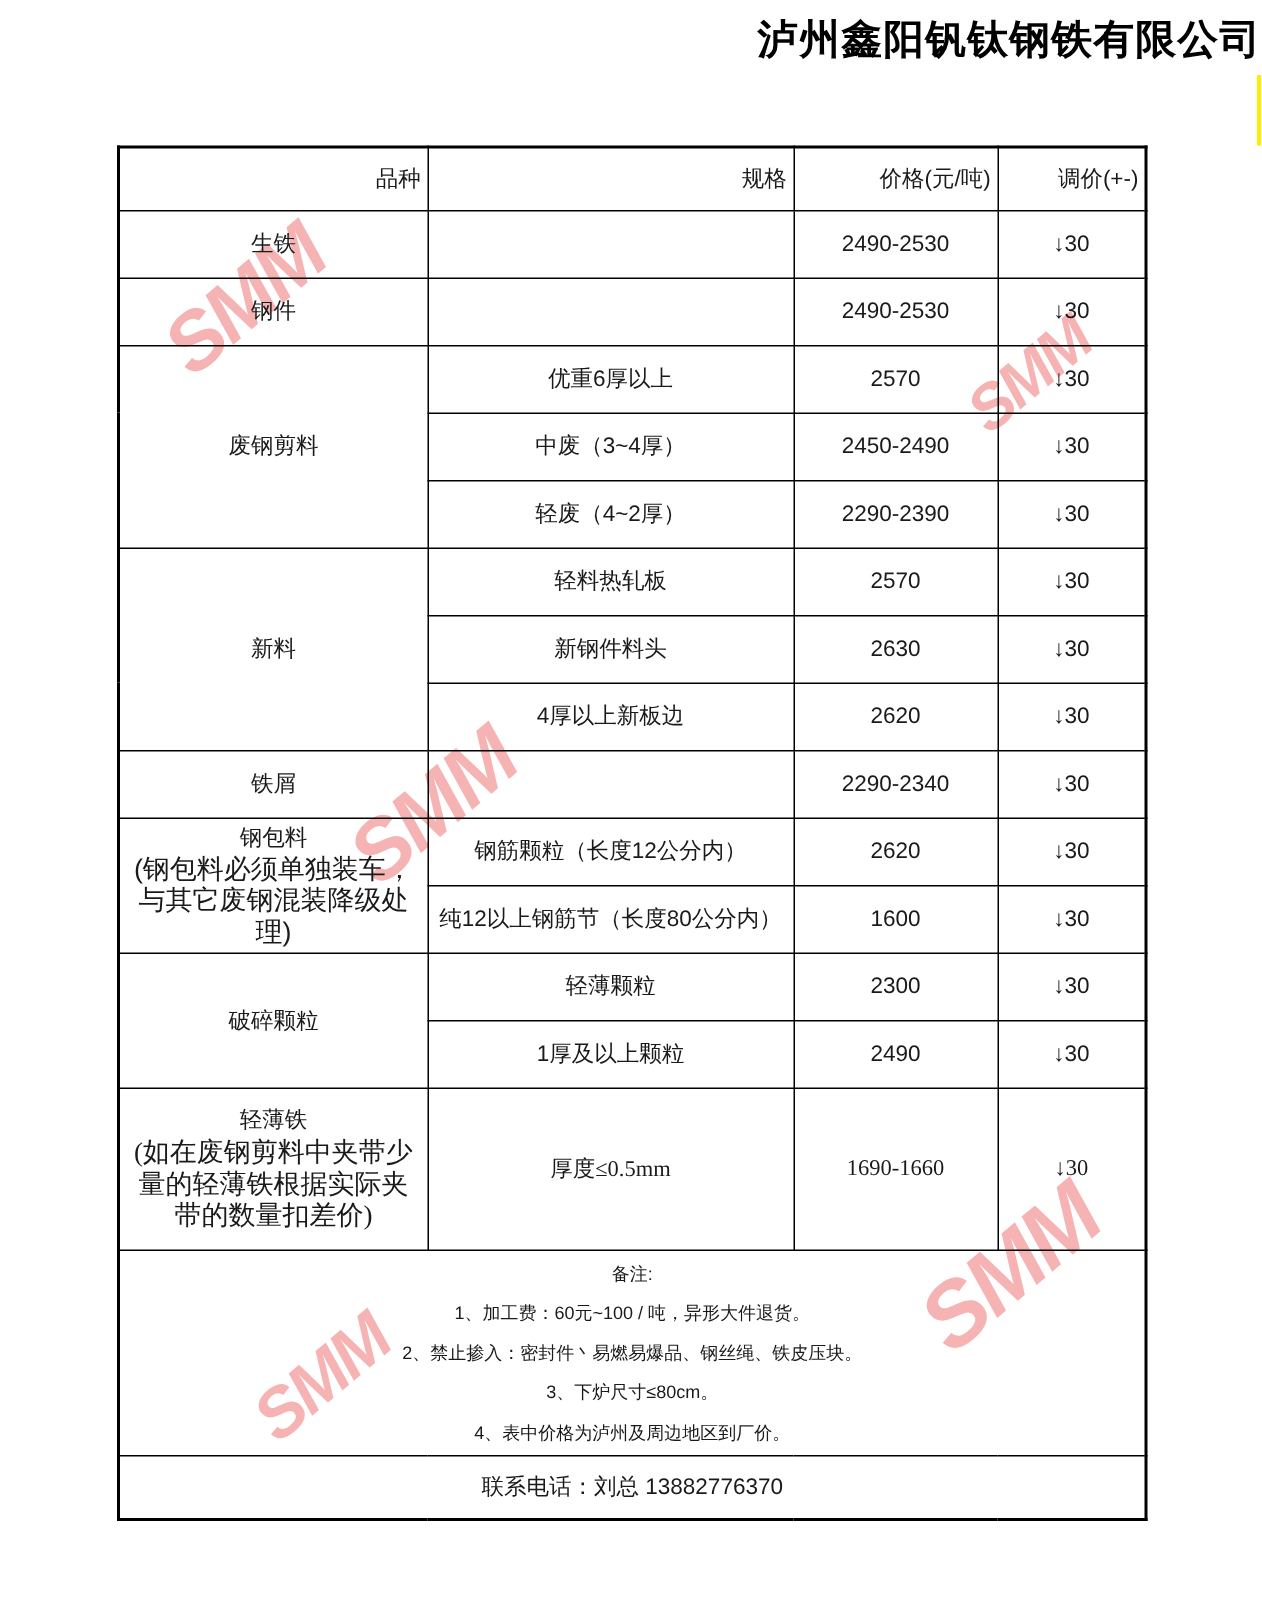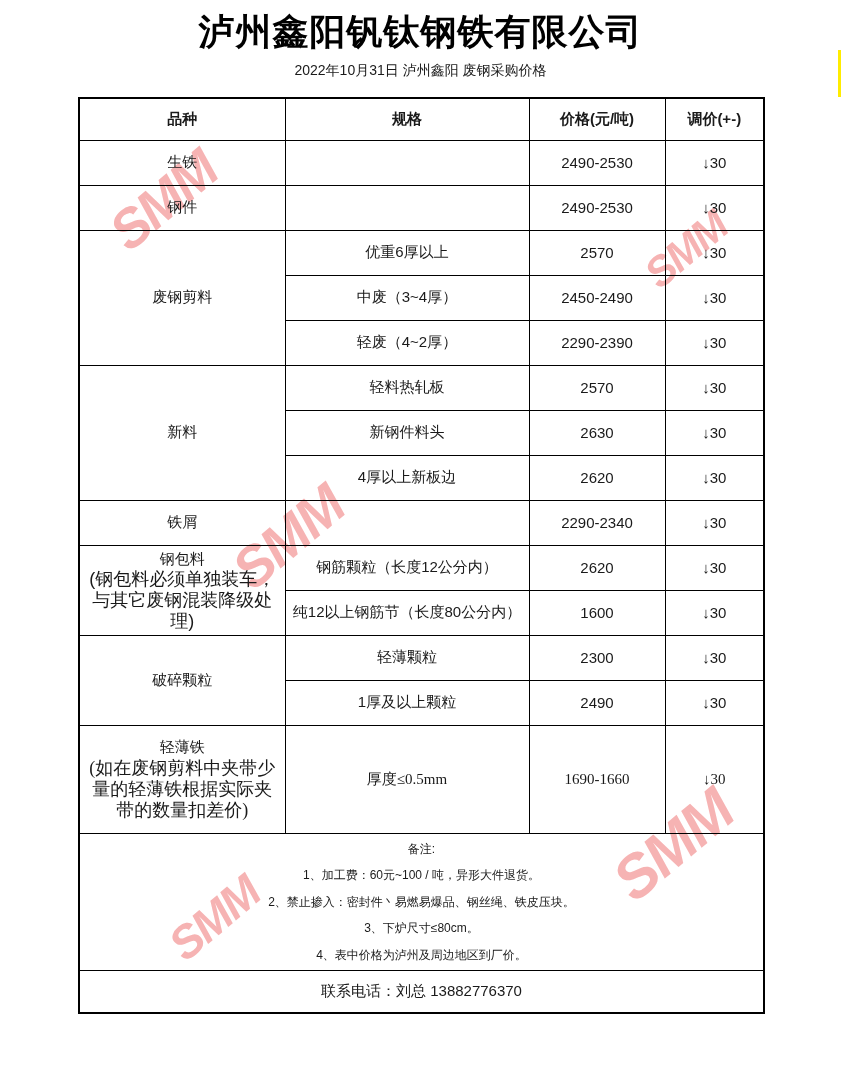--- a/index.html
+++ b/index.html
@@ -27,21 +27,21 @@
   .wm4 { left:673px; top:845px; font-size:60px; }
   .wm5 { left:214px; top:918px; font-size:46px; }
 
   .yellow-marker {
     position:absolute; left:838px; top:50px; width:3px; height:47px;
     background:#ffec00; z-index:3;
   }
 
   .title {
     position:absolute; top:8px; left:0; width:100%;
-    text-align:center; font-size:36px; font-weight:bold; color:#000;
+    text-align:right; font-size:27px; font-weight:bold; color:#000;
     z-index:2; letter-spacing:1px;
   }
   .subtitle {
     position:absolute; top:62px; left:0; width:100%;
     text-align:center; font-size:14px; color:#1a1a1a; z-index:2;
   }
 
   table.price {
     position:absolute; left:78px; top:97px; width:685px;
     border-collapse:collapse; table-layout:fixed;
@@ -50,21 +50,21 @@
   }
   table.price th, table.price td {
     border:1px solid #000;
     text-align:center; vertical-align:middle;
     padding:2px 4px;
     background:transparent;
   }
   table.price { border:2px solid #000; }
   table.price thead tr { height:42px; }
   table.price tbody tr { height:45px; }
-  table.price th { font-weight:bold; font-size:15px; }
+  table.price th { font-weight:normal; font-size:15px;text-align:right; }
   tr.tall-row { height:108px !important;font-family:Liberation Serif, serif; }
   .cat-note { font-size:18px; line-height:21px; display:block; }
   .cat-label { display:block; line-height:21px; }
 
   td.notes-cell {
     height:137px; text-align:left; vertical-align:top;
     padding:8px 12px; line-height:26.5px; font-size:12px;
   }
   tr.contact-row { height:42px !important; }
   td.contact-cell { text-align:left; padding-left:11px; font-size:15px; }
@@ -76,21 +76,20 @@
 
   <div class="wm wm1">SMM</div>
   <div class="wm wm2">SMM</div>
   <div class="wm wm3">SMM</div>
   <div class="wm wm4">SMM</div>
   <div class="wm wm5">SMM</div>
 
   <div class="yellow-marker"></div>
 
   <div class="title">泸州鑫阳钒钛钢铁有限公司</div>
-  <div class="subtitle">2022年10月31日 泸州鑫阳 废钢采购价格</div>
 
   <table class="price">
     <colgroup>
       <col style="width:206px">
         <col style="width:244px">
         <col style="width:136px">
         <col style="width:99px">
     </colgroup>
     <thead>
       <tr>

